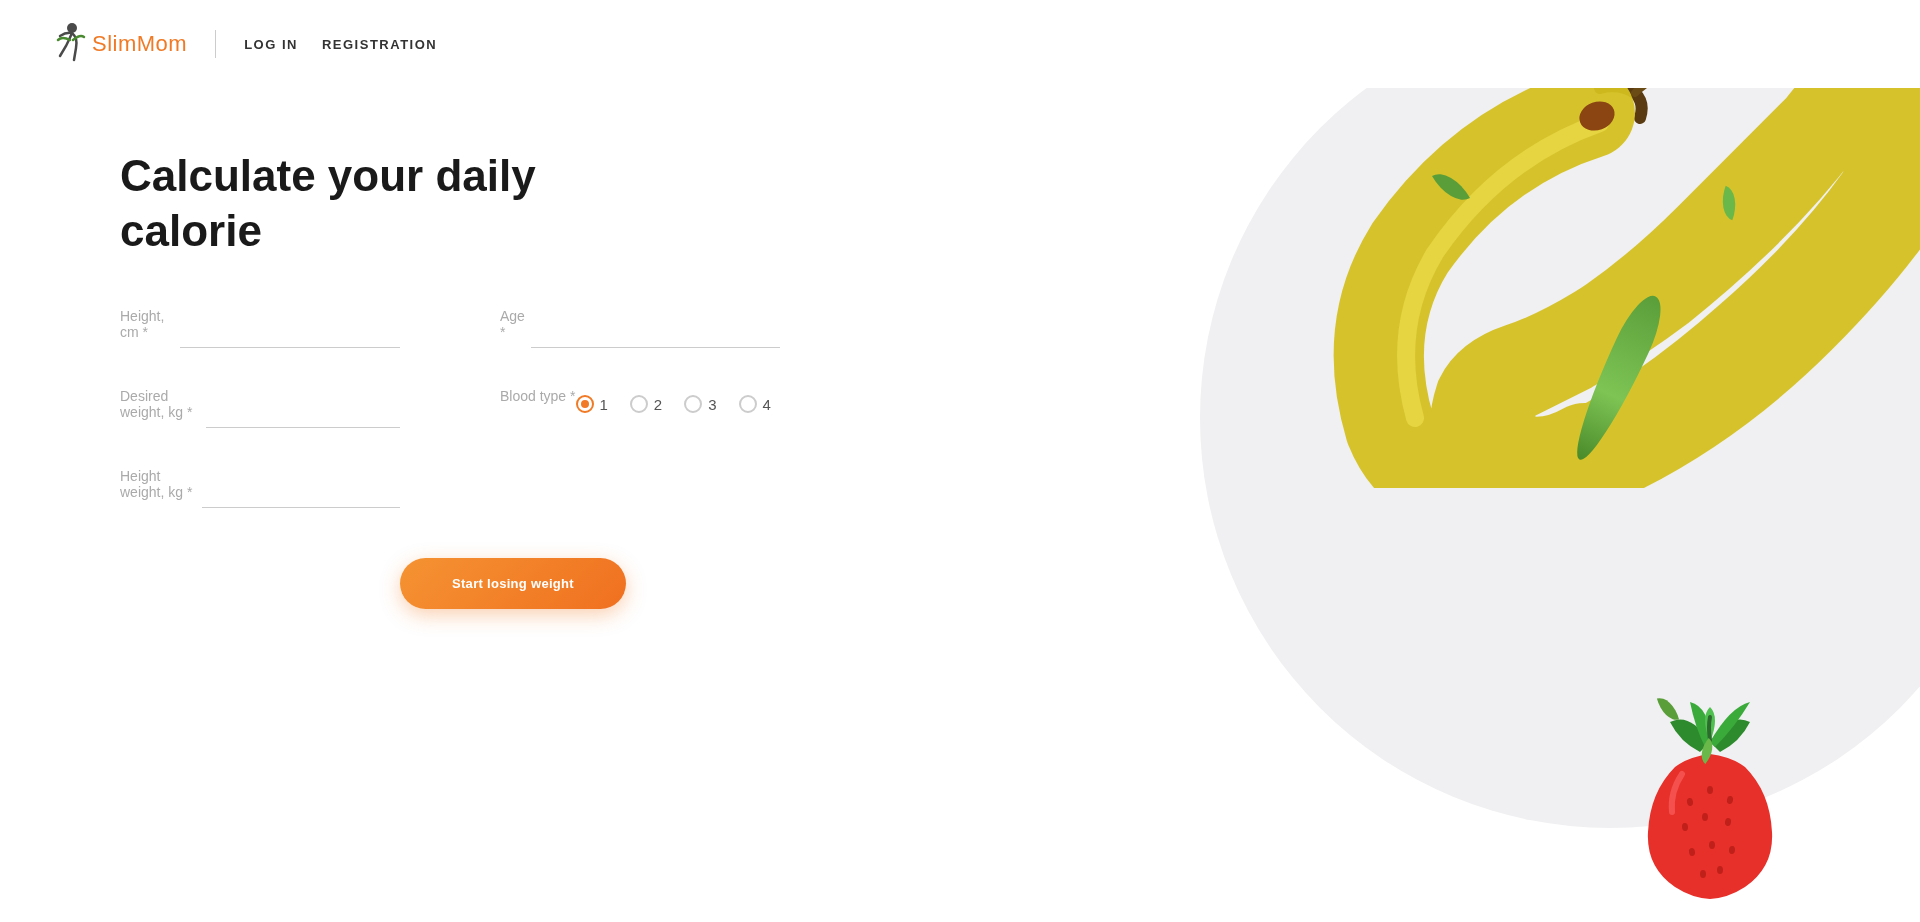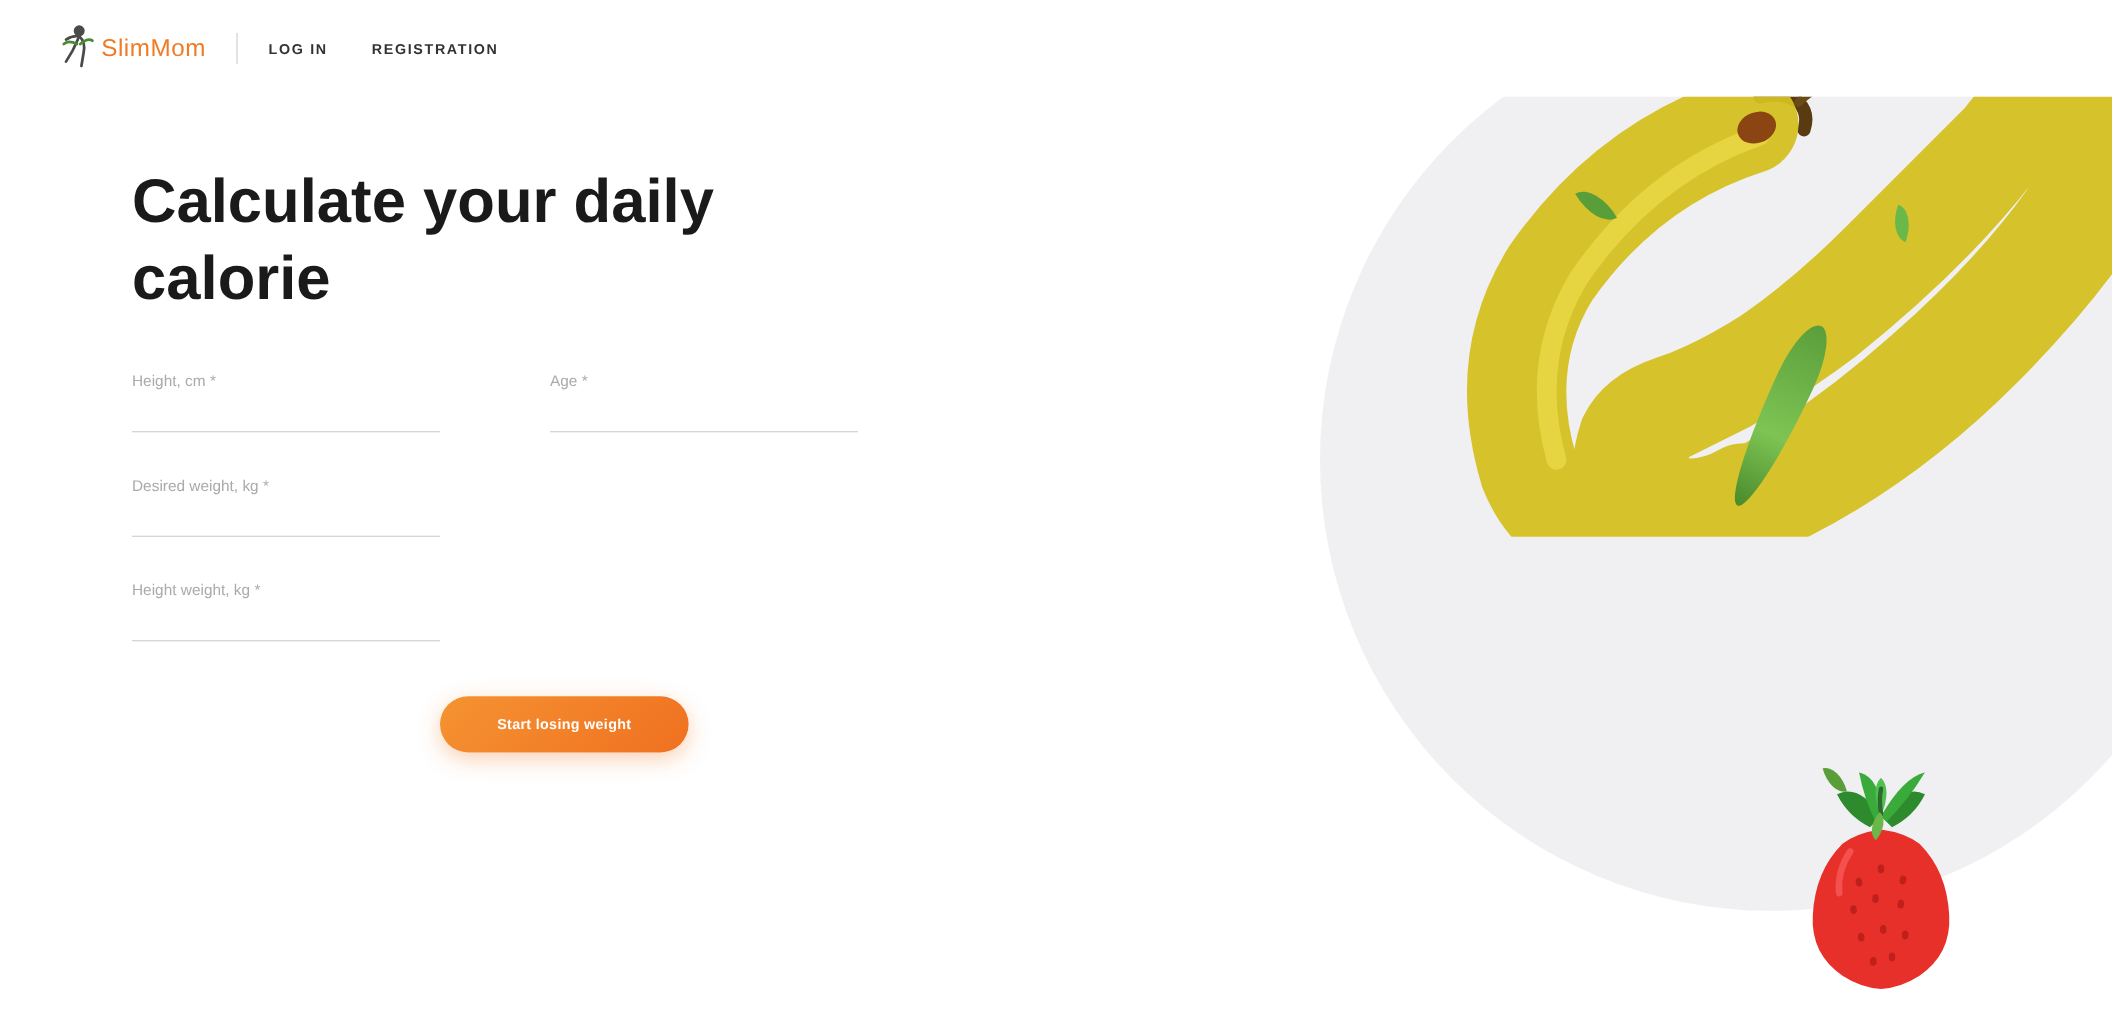--- a/index.html
+++ b/index.html
@@ -47,21 +47,21 @@
 
     .nav-divider {
       width: 1px;
       height: 28px;
       background: #ccc;
       margin: 0 28px;
     }
 
     nav {
       display: flex;
-      gap: 40px;
+      gap: 24px;
     }
 
     nav a {
       text-decoration: none;
       color: #333;
       font-size: 13px;
       font-weight: 600;
       letter-spacing: 1.5px;
       text-transform: uppercase;
     }
@@ -75,38 +75,38 @@
     }
 
     .left-section {
       flex: 0 0 900px;
       padding: 60px 80px 40px 120px;
       position: relative;
       z-index: 5;
     }
 
     .hero-title {
-      font-size: 56px;
+      font-size: 44px;
       font-weight: 800;
       color: #1a1a1a;
       line-height: 1.25;
       margin-bottom: 50px;
       max-width: 540px;
     }
 
     .form-grid {
       display: grid;
       grid-template-columns: 280px 280px;
       gap: 40px 100px;
       margin-bottom: 20px;
     }
 
     .form-field {
       display: flex;
-      flex-direction: column;
+      flex-direction: row;
       position: relative;
     }
 
     .form-field label {
       font-size: 14px;
       color: #aaa;
       margin-bottom: 8px;
     }
 
     .form-field input[type="text"],
@@ -355,20 +355,41 @@
       <div class="form-field">
         <label>Age *</label>
         <input type="number" style="">
       </div>
 
       <div class="form-field">
         <label>Desired weight, kg *</label>
         <input type="number" style="">
       </div>
 
+      <div class="form-field blood-type-section">
+        <span class="blood-type-label">Blood type *</span>
+        <div class="radio-group">
+          <label class="radio-item">
+            <input type="radio" name="blood_type" value="1" checked="" style="">
+            <span>1</span>
+          </label>
+          <label class="radio-item">
+            <input type="radio" name="blood_type" value="2" style="">
+            <span>2</span>
+          </label>
+          <label class="radio-item">
+            <input type="radio" name="blood_type" value="3" style="">
+            <span>3</span>
+          </label>
+          <label class="radio-item">
+            <input type="radio" name="blood_type" value="4" style="">
+            <span>4</span>
+          </label>
+        </div>
+      </div>
 
       <div class="form-field current-weight-field">
         <label>Height weight, kg *</label>
         <input type="number" style="">
       </div>
 
     </div>
 
     <div class="button-row">
       <button class="start-btn">Start losing weight</button>

